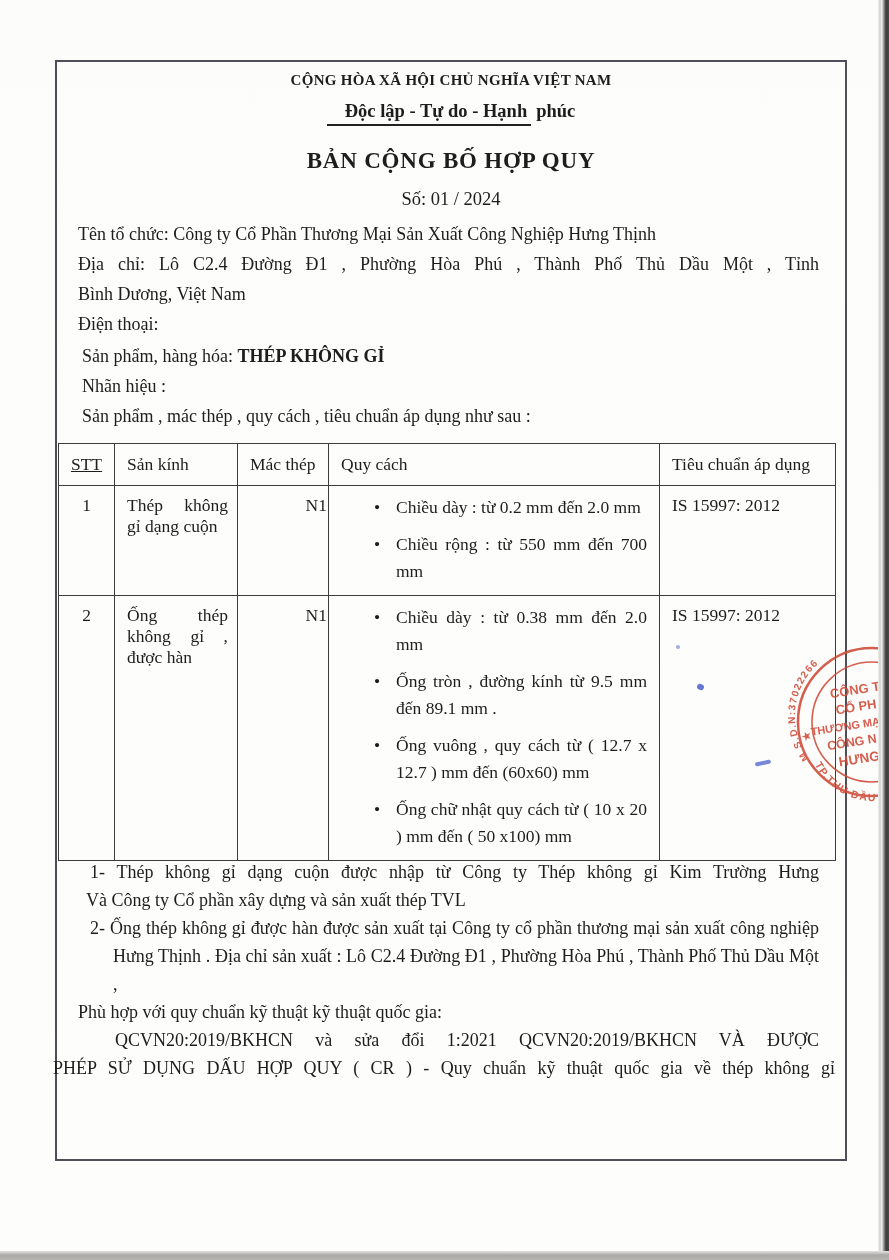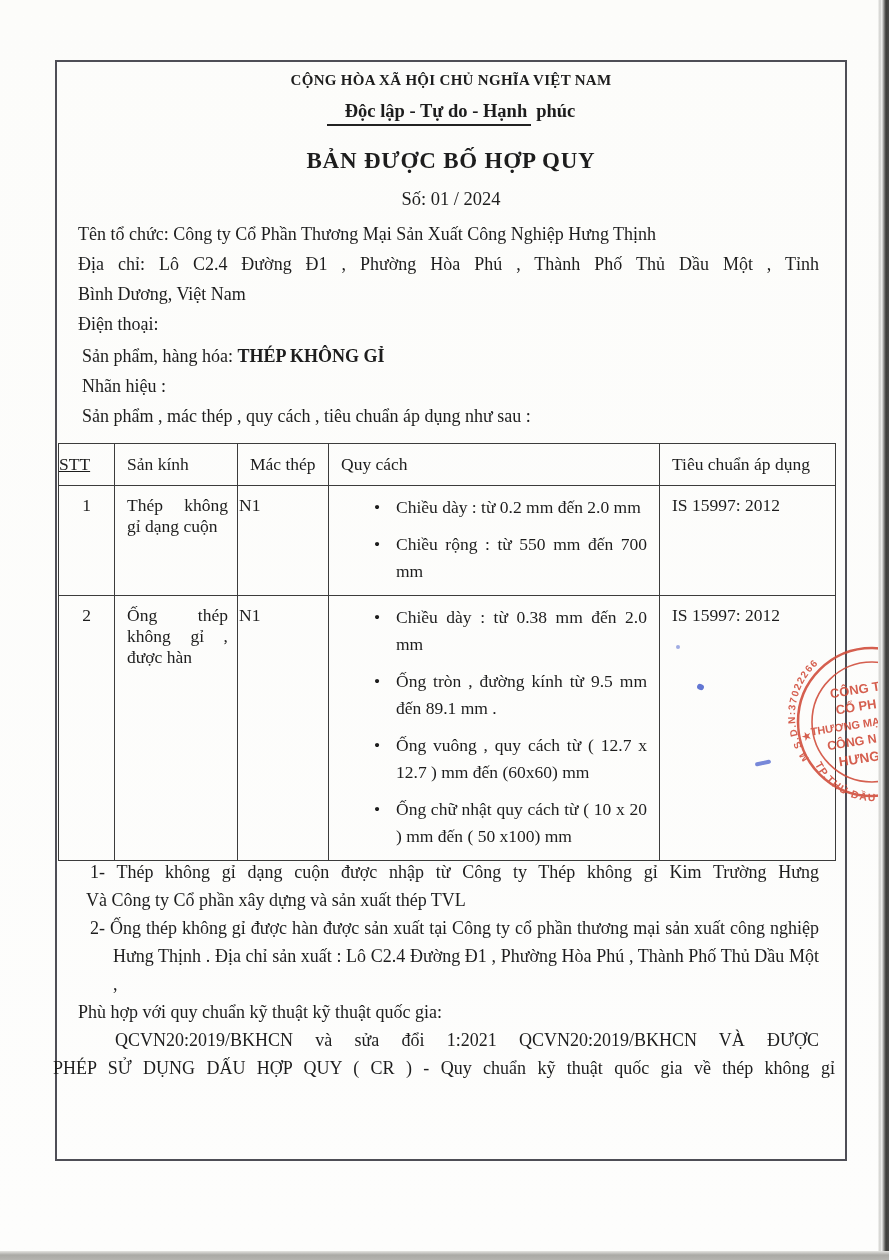--- a/index.html
+++ b/index.html
@@ -36,26 +36,26 @@
   .info{position:absolute;left:21px;top:157px;width:741px;font-size:18px;}
   .info .ln{line-height:30px;}
   .ln-addr1{text-align:justify;text-align-last:justify;}
   .ln-product{margin-top:2px;padding-left:4px;line-height:31px;}
   .ln-brand,.ln-intro{padding-left:4px;line-height:31px;}
   .bold{font-weight:bold;}
 
   table.doc-table{position:absolute;left:1px;top:381px;width:777px;border-collapse:collapse;font-size:17.5px;table-layout:fixed;}
   .doc-table th,.doc-table td{border:1.5px solid #3c3c3c;vertical-align:top;box-sizing:border-box;}
   .doc-table thead th{height:42px;vertical-align:middle;font-weight:normal;text-align:left;padding:0 0 0 12px;}
-  .doc-table thead th.h-stt{text-align:left;padding:0;text-decoration:underline;}
+  .doc-table thead th.h-stt{text-align:center;padding:0;text-decoration:underline;}
   .doc-table tbody tr.r1 td{height:92px;}
   .doc-table tbody tr.r2 td{height:236px;}
   td.c-stt{text-align:center;padding-top:9px;}
   td.c-sp{padding:9px 9px 0 12px;text-align:justify;}
-  td.c-mt{text-align:left;padding-top:9px;}
+  td.c-mt{text-align:right;padding-top:9px;}
   td.c-qc{padding:0;margin-left:31px;}
   ul.qc-list{list-style:none;margin:0;padding:8px 12px 0 44px;}
   ul.qc-list li{position:relative;padding-left:23px;line-height:27px;text-align:justify;margin-bottom:10px;}
   ul.qc-list li::before{content:"•";position:absolute;left:1px;top:0;}
   td.c-tc{padding:9px 8px 0 12px;}
 
   .notes{position:absolute;left:21px;top:796px;width:741px;font-size:18px;line-height:28px;}
   .note1-l1{padding-left:12px;text-align:justify;text-align-last:justify;}
   .note1-l2{padding-left:8px;}
   .note2{padding-left:35px;text-indent:-23px;text-align:justify;}
@@ -68,21 +68,21 @@
 </style>
 </head>
 <body>
 
 <div class="page">
 
   <div class="frame">
 
     <div class="nat-title">CỘNG HÒA XÃ HỘI CHỦ NGHĨA VIỆT NAM</div>
     <div class="motto"><span class="motto-u">Độc lập - Tự do - Hạnh</span><span class="motto-tail">phúc</span></div>
-    <div class="doc-title">BẢN ĐƯỢC BỐ HỢP QUY</div>
+    <div class="doc-title">BẢN CỘNG BỐ HỢP QUY</div>
     <div class="doc-no">Số: 01 / 2024</div>
 
     <div class="info">
       <div class="ln">Tên tổ chức: Công ty Cổ Phần Thương Mại Sản Xuất Công Nghiệp Hưng Thịnh</div>
       <div class="ln ln-addr1">Địa chỉ: Lô C2.4 Đường Đ1 , Phường Hòa Phú , Thành Phố Thủ Dầu Một , Tỉnh</div>
       <div class="ln">Bình Dương, Việt Nam</div>
       <div class="ln">Điện thoại:</div>
       <div class="ln ln-product"><span>Sản phẩm, hàng hóa: </span><span class="bold">THÉP KHÔNG GỈ</span></div>
       <div class="ln ln-brand">Nhãn hiệu :</div>
       <div class="ln ln-intro">Sản phẩm , mác thép , quy cách , tiêu chuẩn áp dụng như sau :</div>

